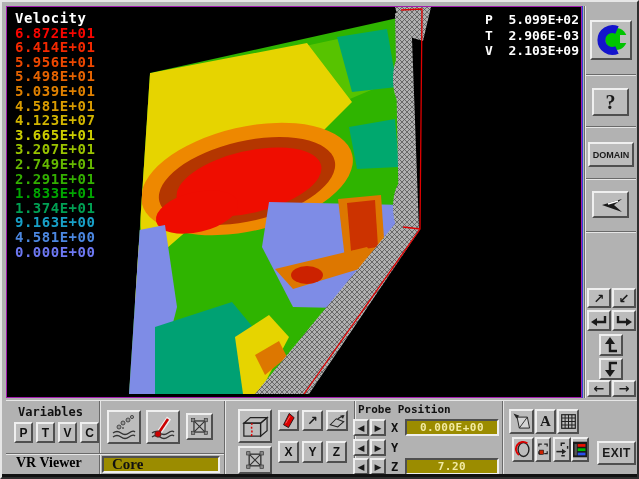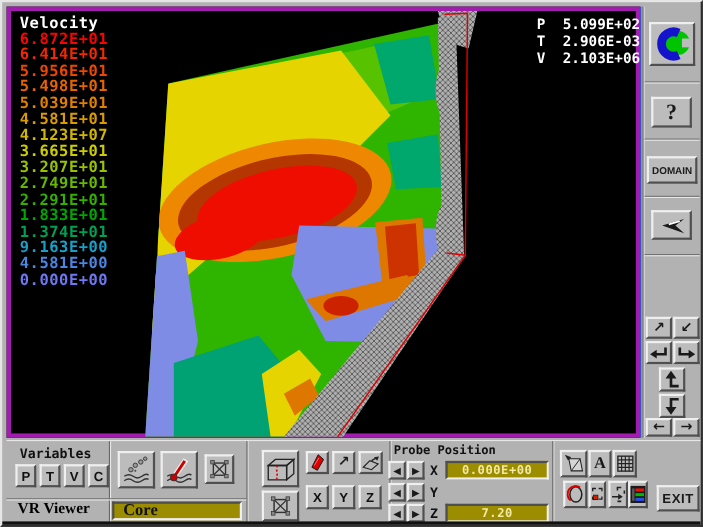--- a/index.html
+++ b/index.html
@@ -1,20 +1,20 @@
 <!DOCTYPE html>
 <html><head>
 <meta charset="utf-8">
 <style>
   html,body{margin:0;padding:0;background:#777;}
   .window{position:relative;width:639px;height:479px;box-sizing:border-box;
     background:#b2b2b2;border:2px solid;border-color:#e6e6e6 #2e2e2e #2e2e2e #e6e6e6;
     font-family:"Liberation Sans",sans-serif;overflow:hidden;}
   .abs{position:absolute;}
-  .viewport{background:#000;border:4px solid #a21caf;box-sizing:border-box;}
+  .viewport{background:#000;border:1px solid #a21caf;box-sizing:border-box;}
   .mono{font-family:"DejaVu Sans Mono",monospace;font-weight:bold;}
   .legend{left:8px;top:4px;line-height:14.6px;font-size:14px;letter-spacing:.5px;}
   .legend-title{color:#fff;}
   .legend-entry{white-space:pre;}
   .readout{left:478px;top:5px;width:94px;color:#fff;font-size:13px;line-height:15.5px;}
   .ro-row{display:flex;justify-content:space-between;}
   .btn{background:#bcbcbc;border:2px solid;border-color:#efefef #4f4f4f #4f4f4f #efefef;
     box-sizing:border-box;display:flex;align-items:center;justify-content:center;
     padding:0;color:#1a1a1a;cursor:default;}
   .fld{background:#9b8c00;border:2px solid;border-color:#4f4f4f #efefef #efefef #4f4f4f;
@@ -106,21 +106,21 @@
       <div class="ro-row">
         <span>P</span>
         <span>5.099E+02</span>
       </div>
       <div class="ro-row">
         <span>T</span>
         <span>2.906E-03</span>
       </div>
       <div class="ro-row">
         <span>V</span>
-        <span>2.103E+06</span>
+        <span>2.103E+09</span>
       </div>
     </div>
   </div>
 
   <div class="abs" style="left:580px;top:4px;width:1px;height:392px;background:#2a46d8;"></div>
 
   <div class="abs" style="left:582px;top:4px;width:53px;height:392px;">
     <div class="abs gv" style="left:0;top:0;height:392px;"></div>
     <div class="abs gh" style="left:2px;top:68px;width:50px;"></div>
     <div class="abs gh" style="left:2px;top:120px;width:50px;"></div>

